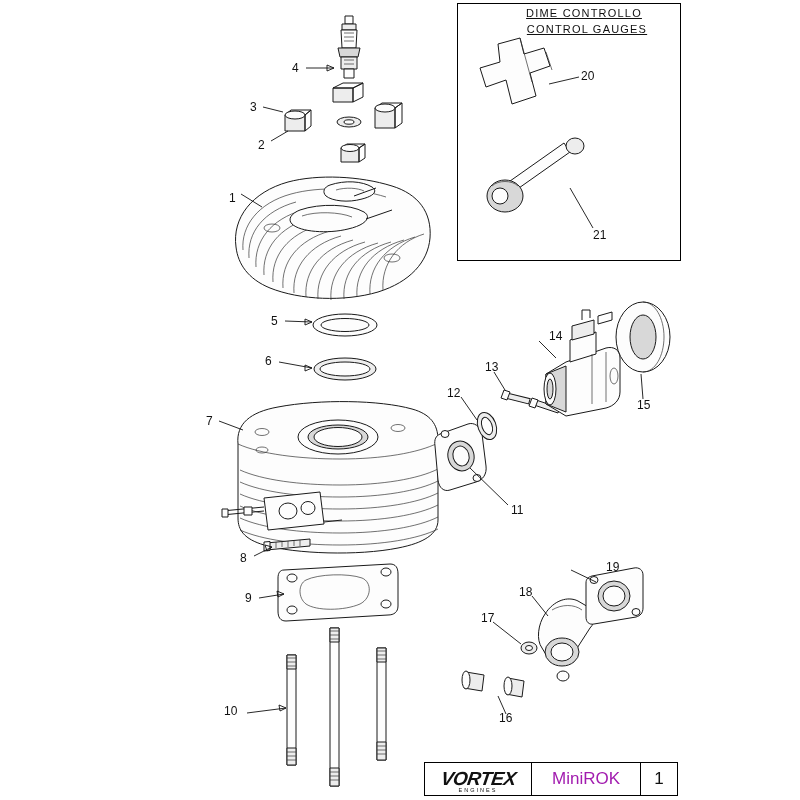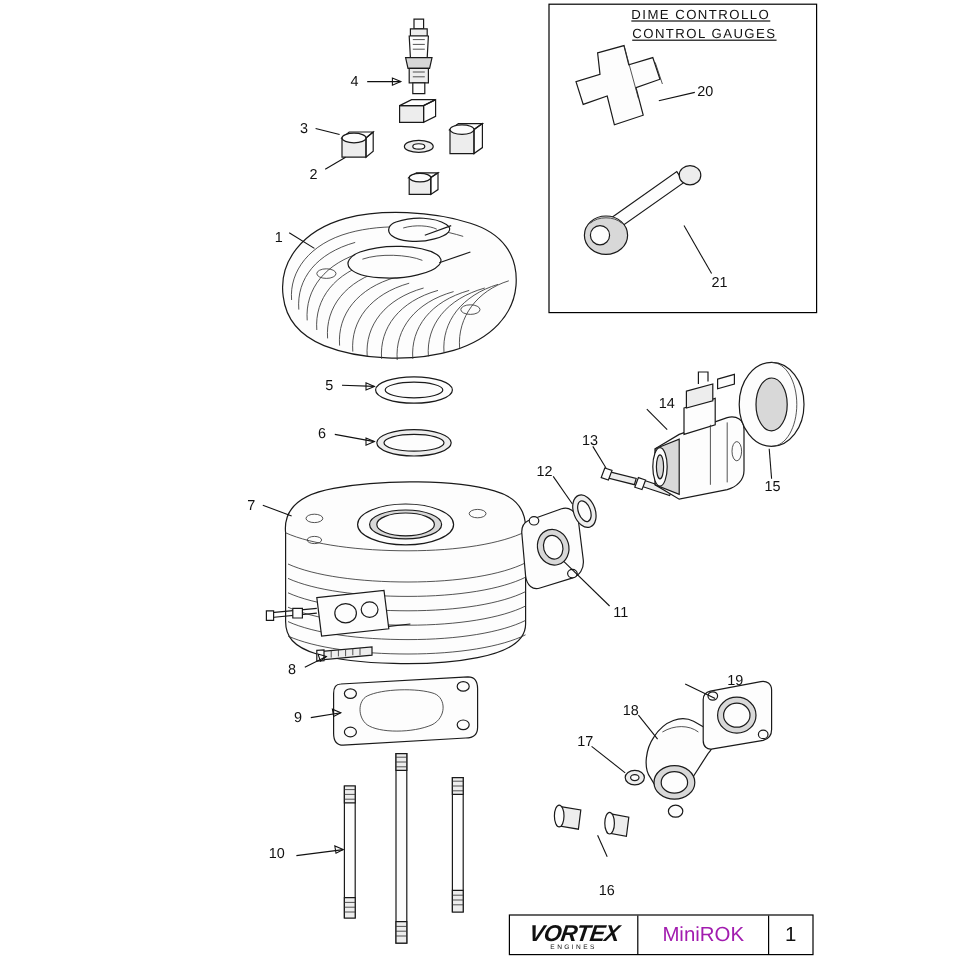--- a/index.html
+++ b/index.html
@@ -389,21 +389,21 @@
   <div class="callout" style="left:265px; top:354px;">6</div>
   <div class="callout" style="left:206px; top:414px;">7</div>
   <div class="callout" style="left:240px; top:551px;">8</div>
   <div class="callout" style="left:245px; top:591px;">9</div>
   <div class="callout" style="left:224px; top:704px;">10</div>
   <div class="callout" style="left:511px; top:503px;">11</div>
   <div class="callout" style="left:447px; top:386px;">12</div>
   <div class="callout" style="left:485px; top:360px;">13</div>
   <div class="callout" style="left:529px; top:329px;margin-left:20px;">14</div>
   <div class="callout" style="left:637px; top:398px;">15</div>
-  <div class="callout" style="left:499px; top:711px;margin-top:24px;">16</div>
+  <div class="callout" style="left:499px; top:711px;">16</div>
   <div class="callout" style="left:481px; top:611px;">17</div>
   <div class="callout" style="left:519px; top:585px;">18</div>
   <div class="callout" style="left:558px; top:560px;margin-left:48px;">19</div>
   <div class="callout" style="left:581px; top:69px;">20</div>
   <div class="callout" style="left:593px; top:228px;">21</div>
 
   <div class="logo-box" style="left:424px; top:762px; width:252px; height:32px;">
     <div class="logo-brand">
       <span class="vx">VORTEX</span>
       <span class="vx-sub">ENGINES</span>

